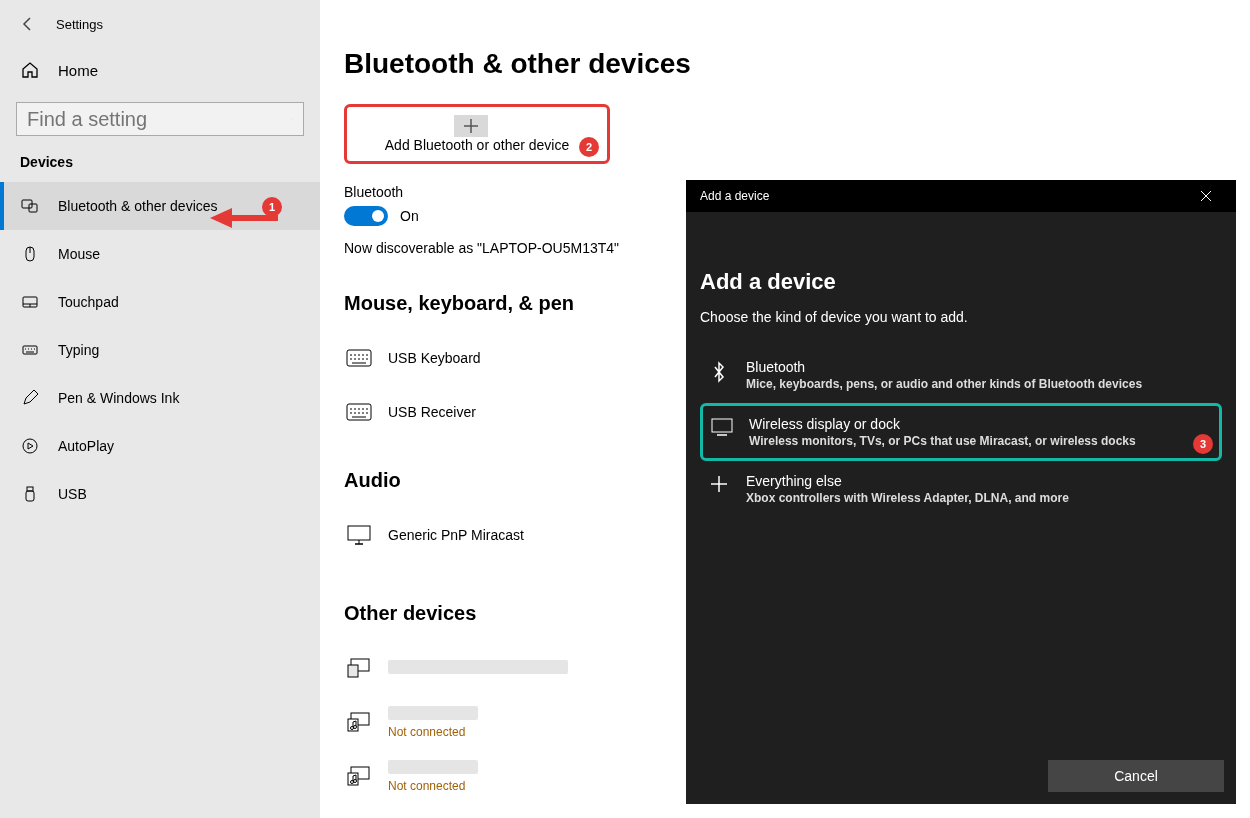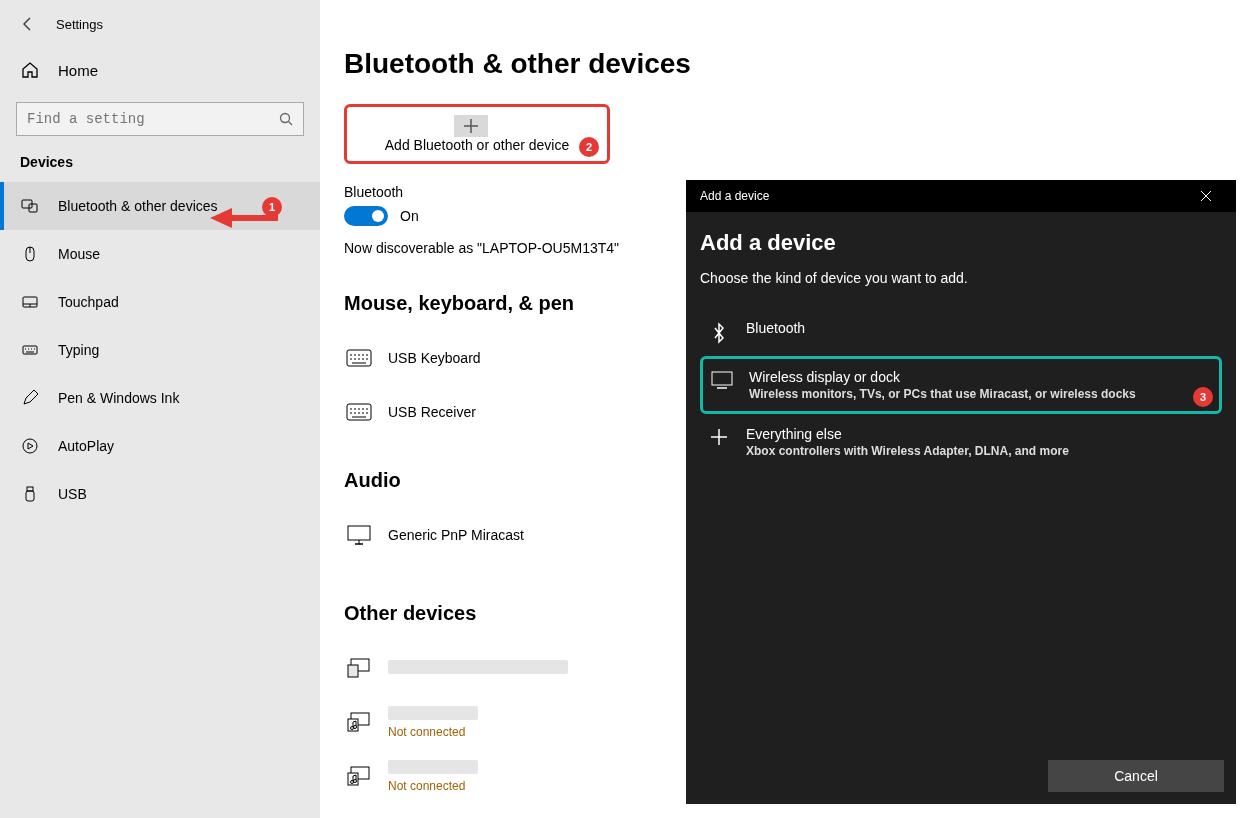--- a/index.html
+++ b/index.html
@@ -7,21 +7,21 @@
 
 
 .sidebar { position:absolute; left:0; top:0; width:320px; height:818px; background:#e8e8e8; }
 .sb-top { display:flex; align-items:center; padding:12px 16px; }
 .sb-back { width:24px; height:24px; display:flex; align-items:center; justify-content:center; cursor:pointer; color:#444; }
 .sb-title { margin-left:16px; font-size:13px; }
 .sb-home { display:flex; align-items:center; height:44px; padding:0 20px; cursor:pointer; }
 .sb-home .icon { width:20px; display:flex; justify-content:center; }
 .sb-home span.label { margin-left:18px; font-size:15px; }
 .search-box { margin:10px 16px 18px; height:34px; border:1px solid #aaa; background:#f2f2f2; display:flex; align-items:center; padding:0 10px; }
-.search-box input { flex:1; border:none; background:transparent; outline:none; font-size:14px; color:#333;font-family:Liberation Mono, monospace; }
+.search-box input { flex:1; border:none; background:transparent; outline:none; font-size:20px; color:#333; }
 .section-label { padding:0 20px 12px; font-size:14px; font-weight:700; }
 .nav { list-style:none; }
 .nav li { display:flex; align-items:center; height:48px; padding-left:20px; cursor:pointer; position:relative; }
 .nav li.active { background:#d9d9d9; }
 .nav li.active::before { content:""; position:absolute; left:0; top:0; bottom:0; width:4px; background:#0078d4; }
 .nav li .icon { width:20px; display:flex; justify-content:center; align-items:center; }
 .nav li span.label { margin-left:18px; font-size:14px; }
 
 
 .content { position:absolute; left:344px; top:0; right:0; padding-top:48px; }
@@ -36,21 +36,21 @@
 .toggle-row .state { margin-left:12px; font-size:14px; }
 .discover { font-size:14px; margin-bottom:36px; }
 .subhead { font-size:20px; font-weight:600; margin-bottom:16px; }
 .device-row { display:flex; align-items:center; height:54px; }
 .device-row .di { width:30px; height:30px; display:flex; align-items:center; justify-content:center; margin-right:14px; }
 .device-row .dlabel { font-size:14px; }
 .device-row .dsub { font-size:12px; color:#a16207; margin-top:2px; }
 .blur { background:#e5e5e5; color:transparent; border-radius:2px; display:inline-block; height:14px; }
 
 
-.dialog { position:absolute; left:686px; top:180px; width:550px; height:624px; background:#1f1f1f; color:#fff; display:flex; flex-direction:column; }
+.dialog { position:absolute; left:686px; top:180px; width:550px; height:624px; background:#1f1f1f; color:#fff; display:flex; flex-direction:column;gap:39px; }
 .dlg-title { height:32px; background:#000; display:flex; align-items:center; padding:0 14px; font-size:12px; }
 .dlg-close { margin-left:auto; width:32px; height:32px; display:flex; align-items:center; justify-content:center; cursor:pointer; }
 .dlg-body { flex:1; padding:18px 14px 0; position:relative; }
 .dlg-h1 { font-size:22px; font-weight:600; margin-bottom:14px; }
 .dlg-sub { font-size:14px; margin-bottom:22px; }
 .option { display:flex; padding:12px 6px; cursor:pointer; }
 .option .oi { width:26px; display:flex; justify-content:center; align-items:flex-start; margin-right:14px; margin-top:2px; }
 .option .ot { font-size:14px; }
 .option .od { font-size:12px; font-weight:600; color:#ddd; margin-top:2px; }
 .option.hl { border:3px solid #14b8a6; border-radius:6px; position:relative; padding:10px 6px; }
@@ -299,20 +299,21 @@
     <div class="dlg-sub">Choose the kind of device you want to add.</div>
 
     <div class="option">
       <div class="oi">
           <svg width="14" height="22" viewBox="0 0 14 22">
             <path d="M3 6 L11 16 L7 20 L7 2 L11 6 L3 16" stroke="#fff" stroke-width="1.5" fill="none"></path>
           </svg>
         </div>
       <div>
           <div class="ot">Bluetooth</div>
+          <div class="od">Mice, keyboards, pens, or audio and other kinds of Bluetooth devices</div>
         </div>
     </div>
 
     <div class="option hl">
       <div class="oi">
           <svg width="22" height="18" viewBox="0 0 22 18">
             <rect x="1" y="1" width="20" height="13" stroke="#fff" fill="none"></rect>
             <line x1="6" y1="17" x2="16" y2="17" stroke="#fff" stroke-width="1.5"></line>
           </svg>
         </div>

